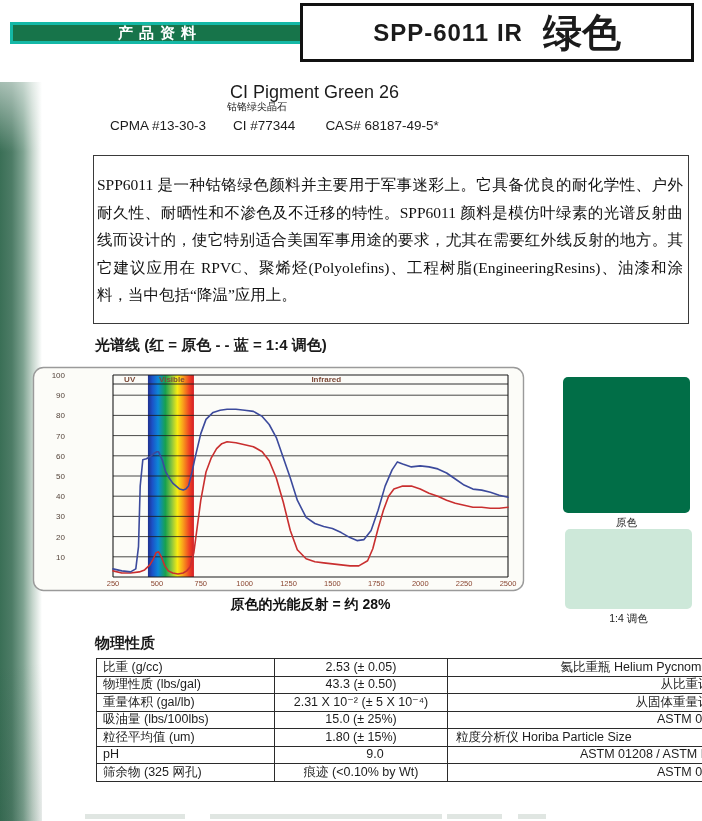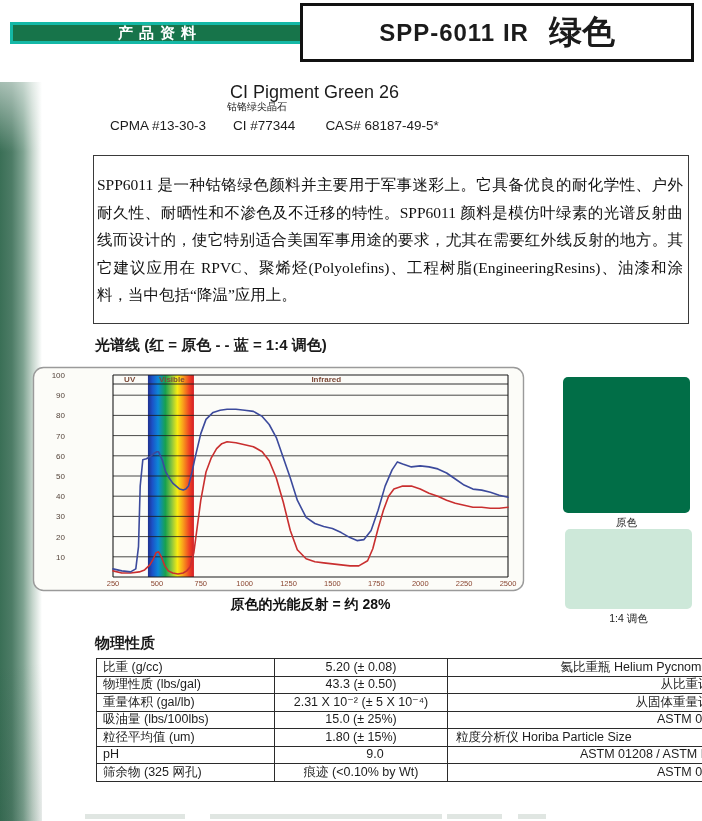--- a/index.html
+++ b/index.html
@@ -21,21 +21,21 @@
     border:3px solid #14b8a6;box-sizing:border-box;
     display:flex;align-items:center;justify-content:center;
   }
   #product-tag span{color:#fff;font-size:15px;font-weight:bold;letter-spacing:6px;}
   #title-box{
     position:absolute;left:300px;top:3px;width:394px;height:59px;
     background:#fff;border:3px solid #111;box-sizing:border-box;
     display:flex;align-items:center;justify-content:center;z-index:2;
   }
   #title-box .t-latin{font-size:24px;font-weight:bold;letter-spacing:1px;}
-  #title-box .t-cn{font-size:33px;font-weight:bold;margin-left:20px;}
+  #title-box .t-cn{font-size:39px;font-weight:bold;margin-left:20px;}
   
   .id-line{position:absolute;white-space:nowrap;}
   #pigment-line{left:230px;top:82px;font-size:18px;}
   #chem-line{left:227px;top:100px;font-size:10px;}
   #registry-row{left:110px;top:118px;font-size:13.5px;display:flex;}
   #registry-row span{display:inline-block;}
   #registry-row .gap1{margin-left:27px;}
   #registry-row .gap2{margin-left:30px;}
   
   #description-box{
@@ -171,21 +171,21 @@
   <div id="swatch-masstone" class="swatch" style="background-color: rgb(1, 110, 71);"></div>
   <div id="swatch-masstone-label" class="swatch-label">原色</div>
   <div id="swatch-tint" class="swatch" style="background-color: rgb(205, 232, 217);"></div>
   <div id="swatch-tint-label" class="swatch-label">1:4 调色</div>
 
   <div id="properties-title">物理性质</div>
   <table id="properties-table">
     <tbody id="properties-tbody">
         <tr>
           <td class="c-name" style="text-align: left;">比重 (g/cc)</td>
-          <td class="c-value" style="text-align: center;">5.20 (± 0.08)</td>
+          <td class="c-value" style="text-align: center;">2.53 (± 0.05)</td>
           <td class="c-method" style="text-align: right;">氦比重瓶  Helium Pycnometer</td>
         </tr>
         <tr>
           <td class="c-name" style="text-align: left;">物理性质 (lbs/gal)</td>
           <td class="c-value" style="text-align: center;">43.3 (± 0.50)</td>
           <td class="c-method" style="text-align: right;">从比重计算</td>
         </tr>
         <tr>
           <td class="c-name" style="text-align: left;">重量体积 (gal/lb)</td>
           <td class="c-value" style="text-align: center;">2.31 X 10⁻² (± 5 X 10⁻⁴)</td>

